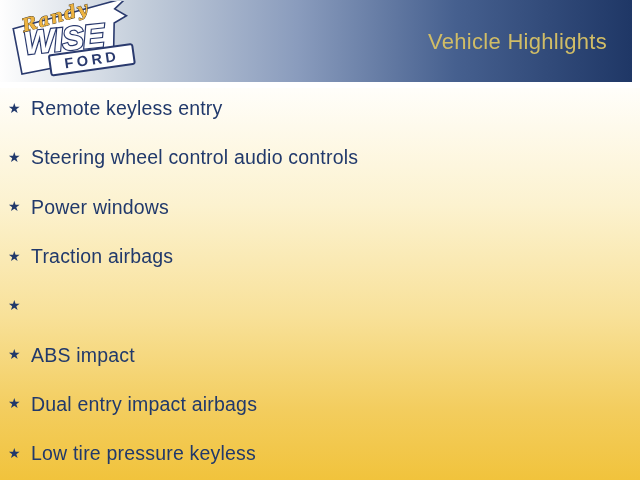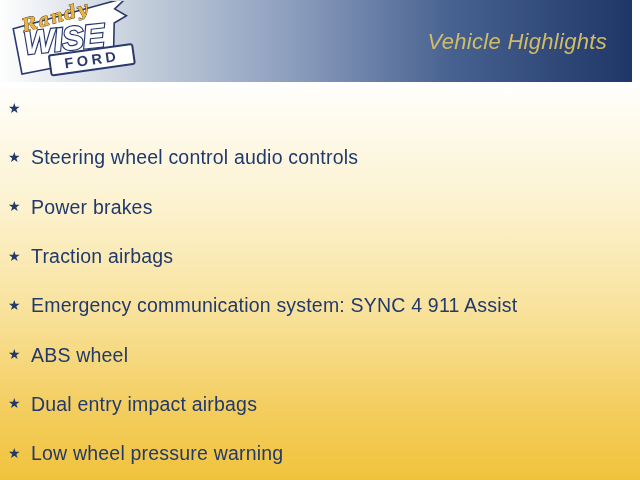--- a/index.html
+++ b/index.html
@@ -8,21 +8,21 @@
     background:#ffffff;font-family:"Liberation Sans",sans-serif;
   }
   
   .header{
     position:absolute;left:0;top:0;width:632px;height:82px;
     background:linear-gradient(90deg,#fefefe 0%,#c4cedb 22%,#8a9cbd 47%,#46608f 72%,#1f3766 100%);
   }
   .header-title{
     position:absolute;right:25px;top:29px;
     font-size:22px;line-height:26px;letter-spacing:.3px;
-    color:#d1bd66;font-weight:400;white-space:nowrap;font-style:italic;
+    color:#d1bd66;font-weight:400;white-space:nowrap;
   }
   .logo{position:absolute;left:6px;top:1px;width:136px;height:84px;}
   
   .content{
     position:absolute;left:0;top:88px;width:640px;height:392px;
     background:linear-gradient(180deg,#fffefa 0%,#fcf2cf 30%,#f8e199 58%,#f3cd5e 82%,#f1c33c 100%);
   }
   .list{
     list-style:none;margin:-4px 0 0 0;padding:0 0 0 8px;
   }
@@ -53,45 +53,45 @@
         <text x="18" y="21" transform="rotate(-10 50 16)" font-family="DejaVu Serif, serif" font-size="18" font-weight="bold" font-style="italic" letter-spacing="1" fill="#eeb33f" stroke="#43351c" stroke-width="0.8" paint-order="stroke">Randy</text>
       </g>
     </svg>
     <div class="header-title">Vehicle Highlights</div>
   </div>
 
   <div class="content">
     <ul class="list">
       <li class="item">
         <span class="star">★</span>
+        <span>Remote keyless entry</span>
       </li>
       <li class="item">
         <span class="star">★</span>
         <span>Steering wheel control audio controls</span>
       </li>
       <li class="item">
         <span class="star">★</span>
-        <span>Power brakes</span>
+        <span>Power windows</span>
       </li>
       <li class="item">
         <span class="star">★</span>
         <span>Traction airbags</span>
       </li>
       <li class="item">
         <span class="star">★</span>
-        <span>Emergency communication system: SYNC 4 911 Assist</span>
       </li>
       <li class="item">
         <span class="star">★</span>
-        <span>ABS wheel</span>
+        <span>ABS impact</span>
       </li>
       <li class="item">
         <span class="star">★</span>
         <span>Dual entry impact airbags</span>
       </li>
       <li class="item">
         <span class="star">★</span>
-        <span>Low wheel pressure warning</span>
+        <span>Low tire pressure keyless</span>
       </li>
     </ul>
   </div>
 
 </div>
 
 </body></html>

